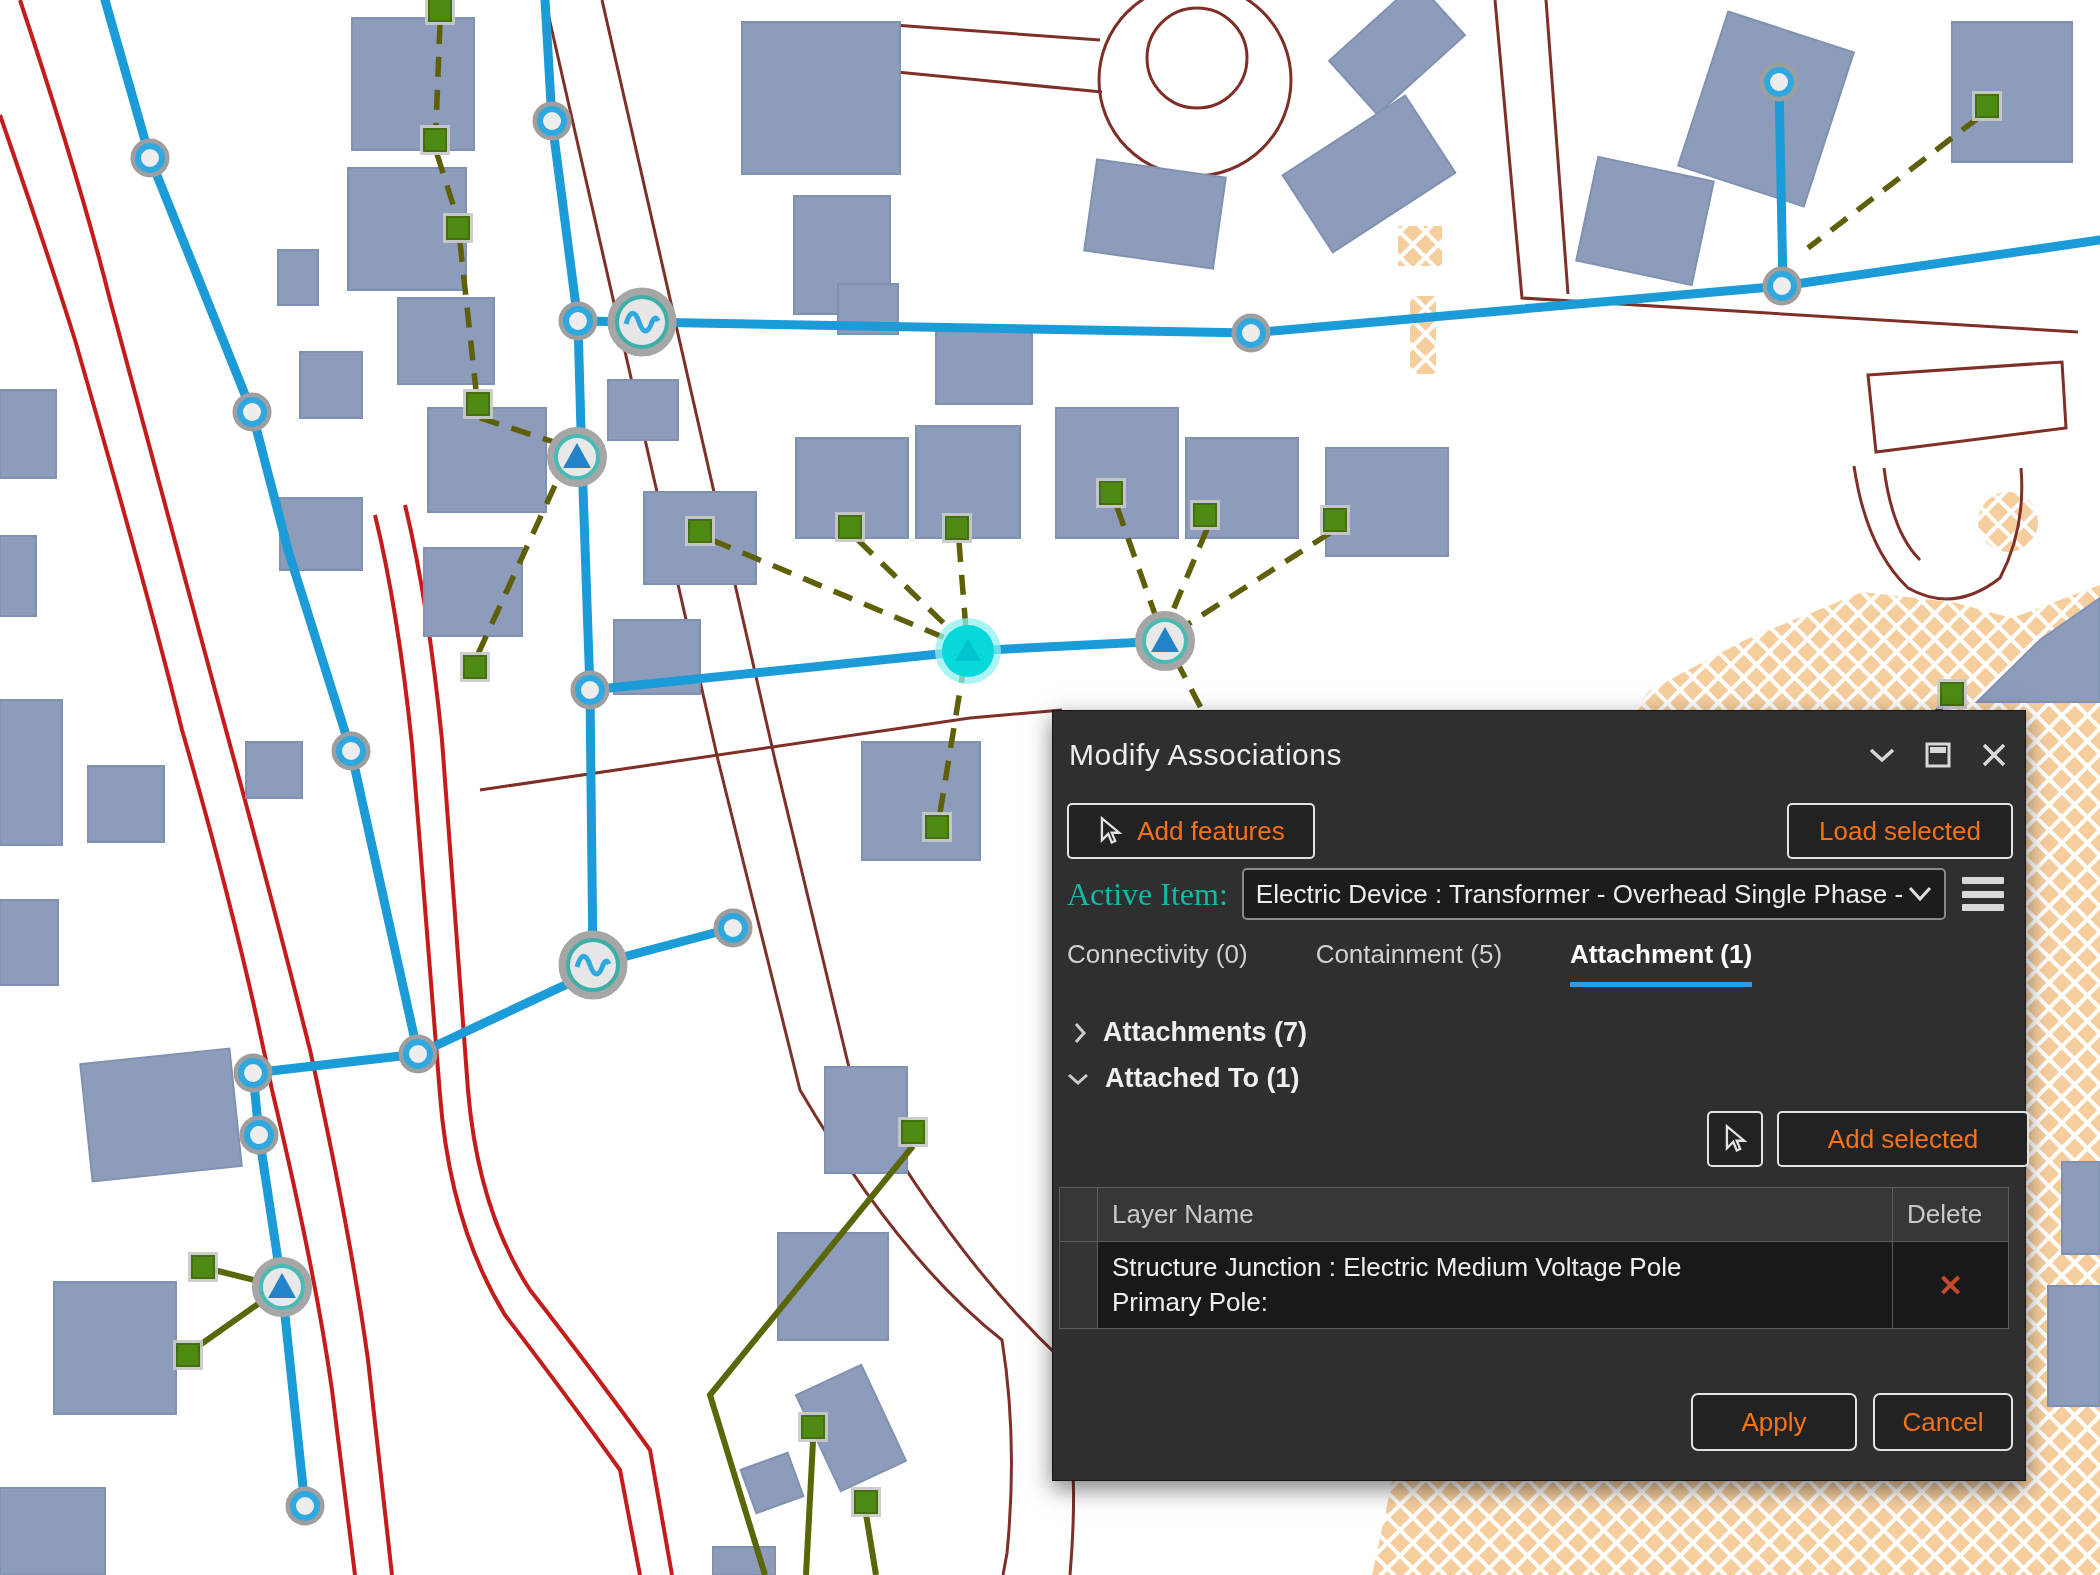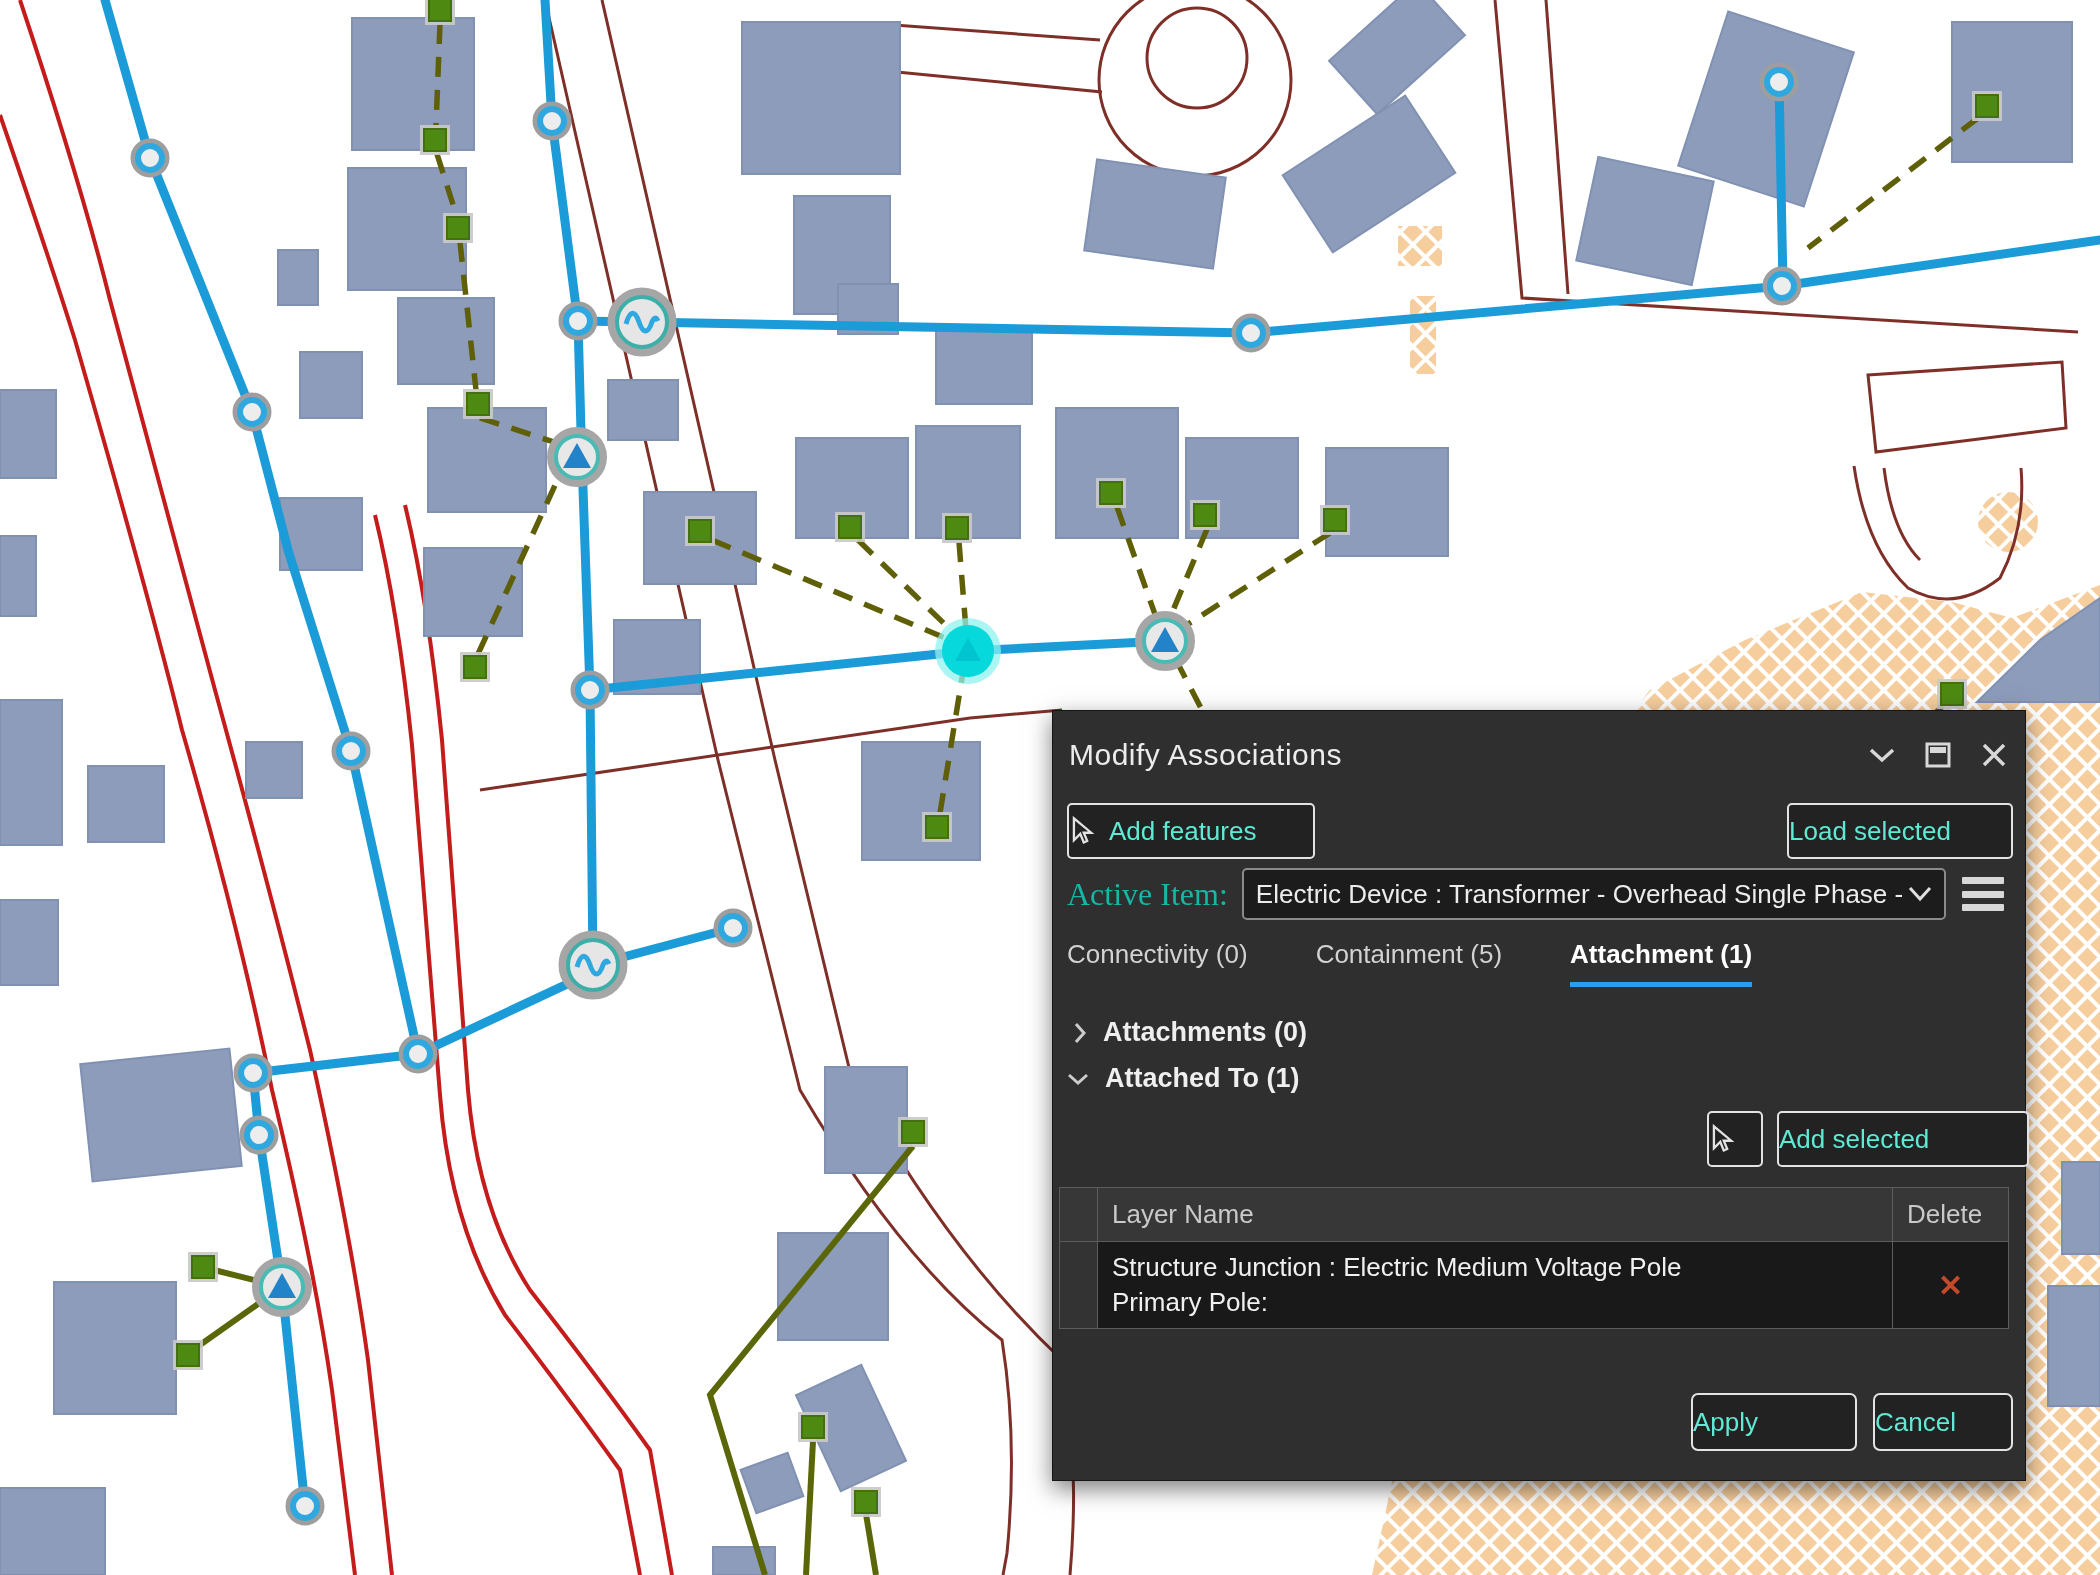--- a/index.html
+++ b/index.html
@@ -9,22 +9,22 @@
 
   
   .dialog{position:absolute;left:1052px;top:710px;width:974px;height:771px;
           background:#2f2f2f;border:1px solid #151515;box-sizing:border-box;
           box-shadow:0 8px 22px rgba(0,0,0,.5);color:#e9e9e9;}
   .titlebar{position:absolute;left:16px;top:24px;right:16px;height:40px;display:flex;align-items:center;}
   .title{font-size:30px;color:#ececec;letter-spacing:.5px;}
   .win-controls{margin-left:auto;display:flex;align-items:center;gap:26px;}
   .win-btn{width:30px;height:30px;display:flex;align-items:center;justify-content:center;cursor:pointer;}
 
-  .btn{background:#222222;border:2px solid #e3e3e3;border-radius:5px;color:#5eead4;
-       font-size:26px;display:flex;align-items:center;justify-content:flex-start;box-sizing:border-box;cursor:pointer;}
+  .btn{background:#222222;border:2px solid #e3e3e3;border-radius:5px;color:#f97316;
+       font-size:26px;display:flex;align-items:center;justify-content:center;box-sizing:border-box;cursor:pointer;}
   .btn-add-features{position:absolute;left:14px;top:92px;width:248px;height:56px;gap:14px;}
   .btn-load-selected{position:absolute;left:734px;top:92px;width:226px;height:56px;}
   .btn-icon{position:absolute;left:654px;top:400px;width:56px;height:56px;}
   .btn-add-selected{position:absolute;left:724px;top:400px;width:252px;height:56px;}
   .btn-apply{position:absolute;left:638px;top:682px;width:166px;height:58px;border-radius:7px;}
   .btn-cancel{position:absolute;left:820px;top:682px;width:140px;height:58px;border-radius:7px;}
 
   .active-item-row{position:absolute;left:14px;top:156px;right:14px;height:54px;display:flex;align-items:center;}
   .active-item-label{font-size:32px;color:#14b8a6;white-space:nowrap;font-family:Liberation Serif, serif;}
   .dropdown{margin-left:14px;width:704px;height:52px;background:#1c1c1c;border:2px solid #8a8a8a;
@@ -307,21 +307,21 @@
   <div class="tabs">
     <span class="tab">Connectivity (0)</span>
     <span class="tab">Containment (5)</span>
     <span class="tab active">Attachment (1)</span>
   </div>
 
   <div class="section-row" style="top:306px;">
     <svg width="14" height="22" viewBox="0 0 14 22">
         <path d="M3,2 L11,11 L3,20" fill="none" stroke="#cccccc" stroke-width="3"></path>
       </svg>
-    <span class="section-label">Attachments (0)</span>
+    <span class="section-label">Attachments (7)</span>
   </div>
 
   <div class="section-row" style="top:352px;left:14px;">
     <svg width="22" height="14" viewBox="0 0 22 14">
         <path d="M2,3 L11,11 L20,3" fill="none" stroke="#cccccc" stroke-width="3"></path>
       </svg>
     <span class="section-label">Attached To (1)</span>
   </div>
 
   <div class="btn btn-icon">

